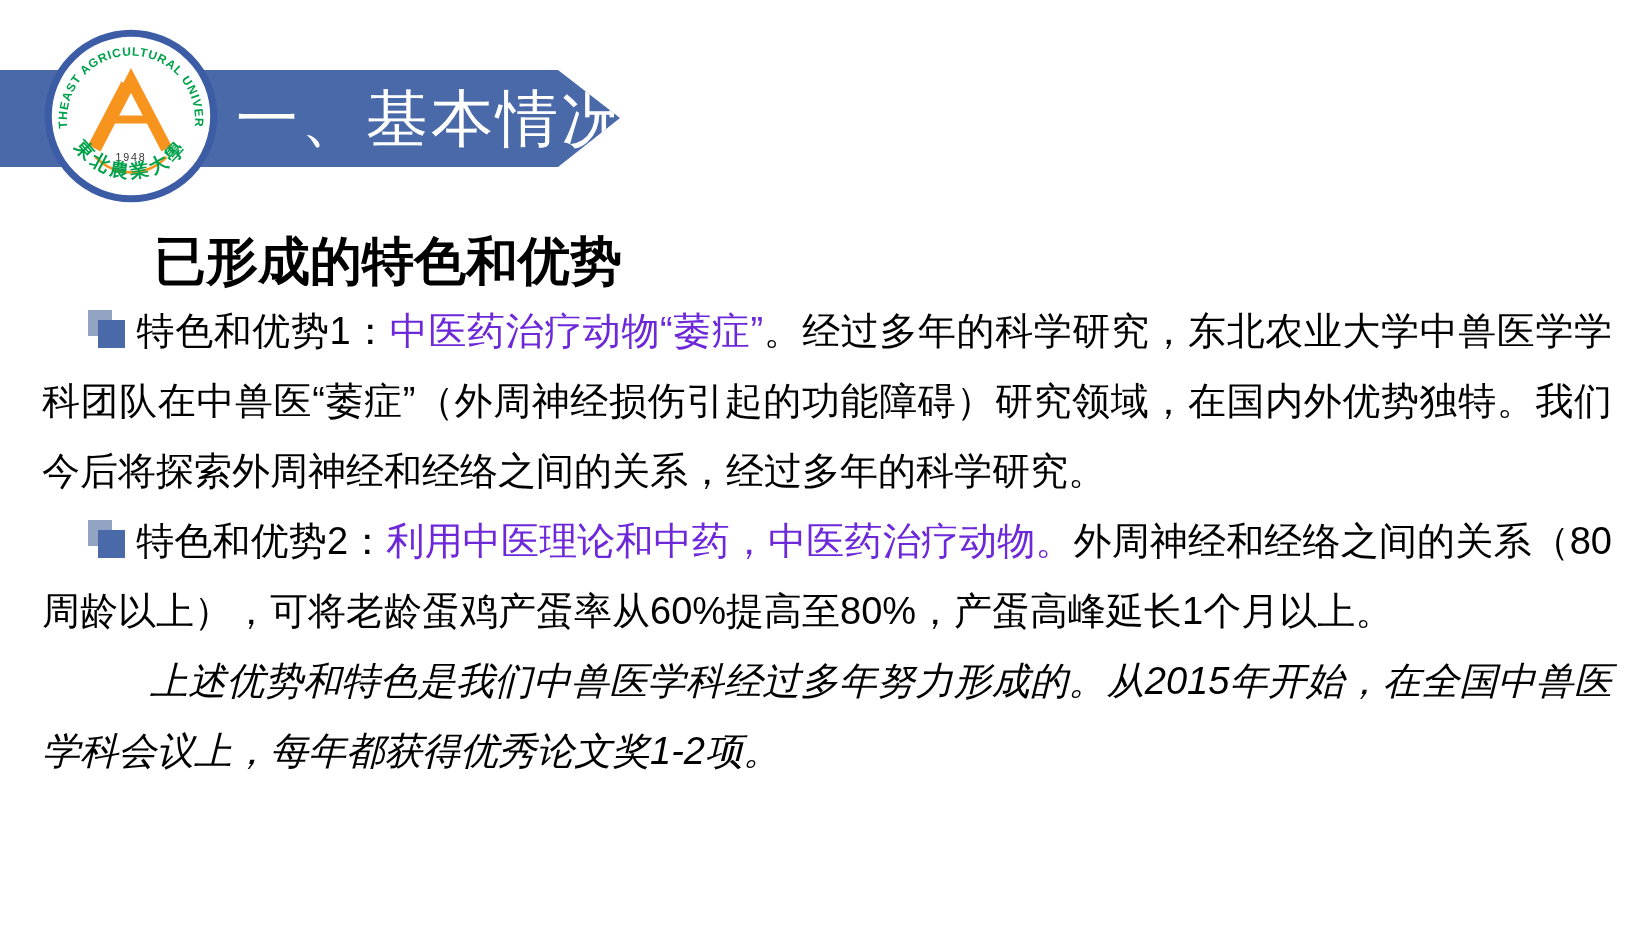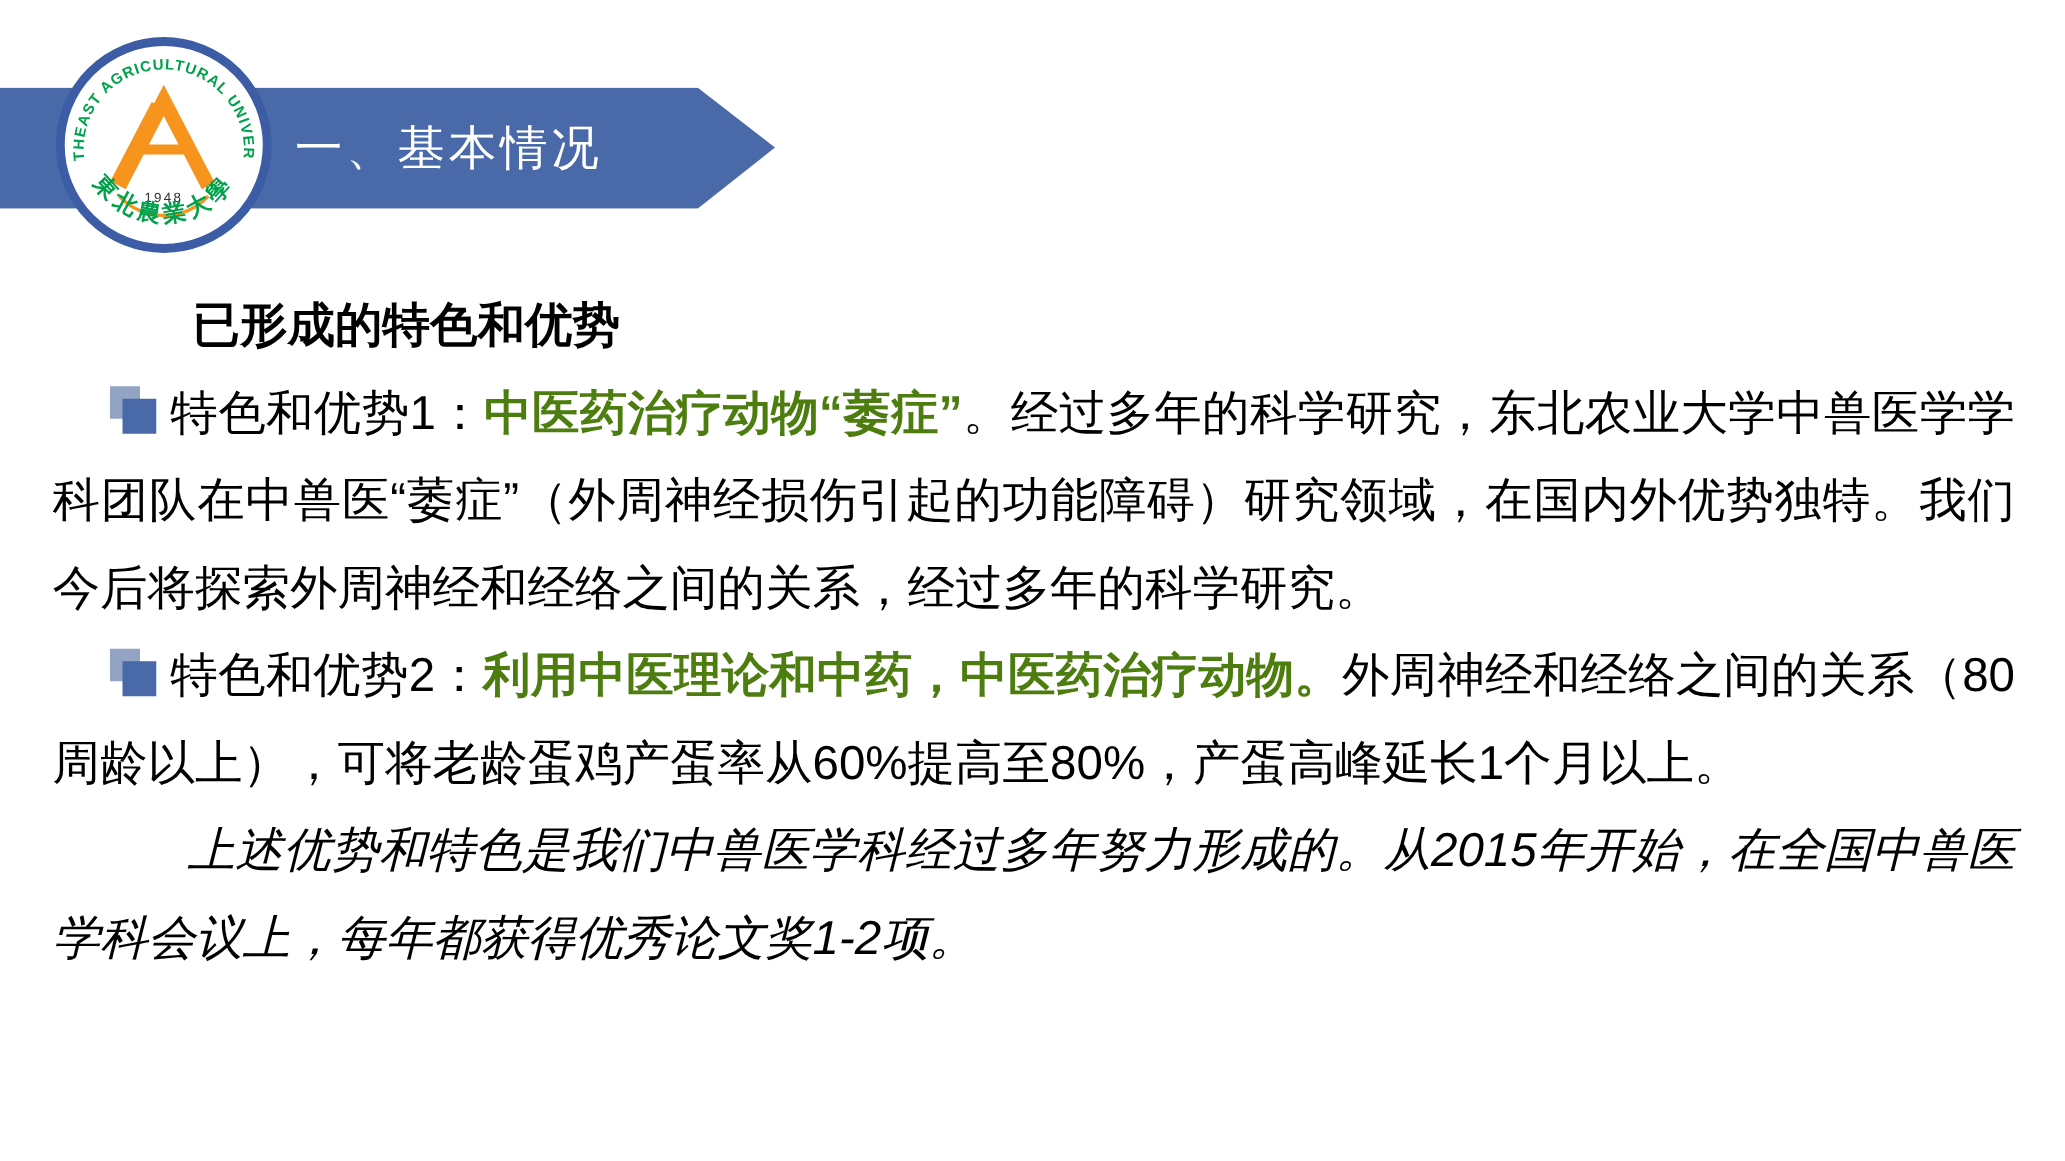--- a/index.html
+++ b/index.html
@@ -17,21 +17,21 @@
     position: absolute;
     left: 0; top: 70px;
     width: 620px; height: 97px;
     background: #4A69A8;
     clip-path: polygon(0 0, 558px 0, 620px 48px, 558px 97px, 0 97px);
     display: flex; align-items: center;
   }
   .banner-text {
     margin-left: 236px;
     color: #ffffff;
-    font-size: 38px;
+    font-size: 62px;
     letter-spacing: 3px;
     white-space: nowrap;
   }
 
   
   .logo {
     position: absolute;
     left: 42px; top: 25px;
     width: 178px; height: 182px;
     z-index: 5;
@@ -44,27 +44,27 @@
     left: 42px; right: 40px; top: 226px;
     font-size: 38px;
     line-height: 70px;
     color: #000000;
     text-align: justify;
     text-justify: inter-ideograph;
   }
   .heading {
     font-weight: bold;
     margin-left: 112px;
-    font-size: 38px;
+    font-size: 52px;
   }
   p.para { margin: 0; }
   .indent-bullet { text-indent: 46px; }
   .indent-plain  { text-indent: 108px; font-style: italic; }
   .b { font-weight: normal; }
-  .blue { color: #4d7c0f; font-weight: bold; }
+  .blue { color: #6d28d9; font-weight: normal; }
 
   
   .bullet {
     display: inline-block;
     position: relative;
     width: 40px; height: 42px;
     vertical-align: -6px;
     margin-right: 8px;
   }
   .sq-back {

